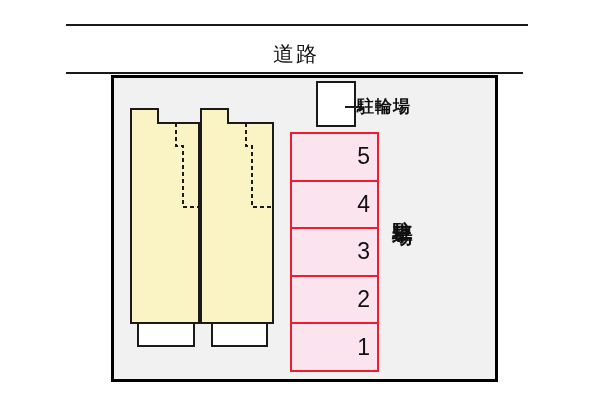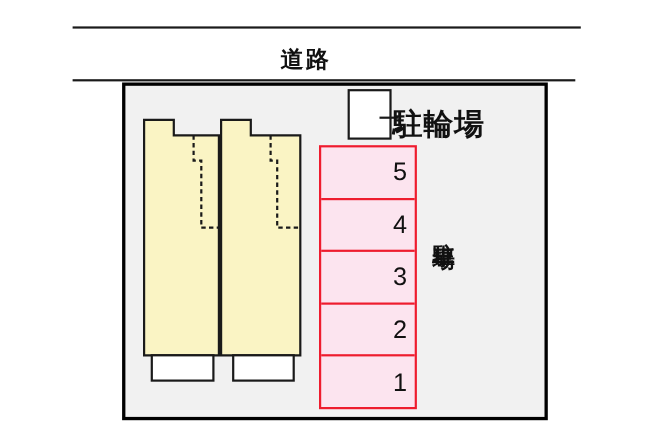--- a/index.html
+++ b/index.html
@@ -13,30 +13,30 @@
   body {
     position:relative; width:600px; height:400px; overflow:hidden;
     background:#ffffff; font-family:"Liberation Sans","DejaVu Sans",sans-serif;
     color:var(--text-color);
   }
   .abs { position:absolute; }
   .road-line { height:2px; background:var(--line-color); }
   #road-line-top  { left:66px; top:24px; width:462px; }
   #road-line-bottom { left:66px; top:72px; width:457px; }
   #road-label {
-    left:237px; top:40px; width:82px; text-align:center;
-    font-size:21px; font-weight:bold; letter-spacing:2px;
+    left:237px; top:40px; width:82px; text-align:right;
+    font-size:21px; font-weight:normal; letter-spacing:2px;
   }
   #site-boundary {
     left:111px; top:75px; width:387px; height:307px;
     background:var(--site-fill); border:3px solid var(--site-stroke);
   }
   #plan-svg { left:0; top:0; width:600px; height:400px; pointer-events:none; }
   #bicycle-label {
-    left:357px; top:95px; font-size:27px; font-weight:bold;
+    left:357px; top:95px; font-size:17px; font-weight:bold;
     letter-spacing:1px; white-space:nowrap;
   }
   #parking-lot {
     left:290px; top:132px; width:89px; height:240px;
     background:var(--parking-fill); border:2px solid var(--parking-stroke);
     display:flex; flex-direction:column;
   }
   .parking-space {
     flex:1; display:flex; align-items:center; justify-content:flex-end;
     padding-right:7px; font-size:23px; color:var(--text-color);

